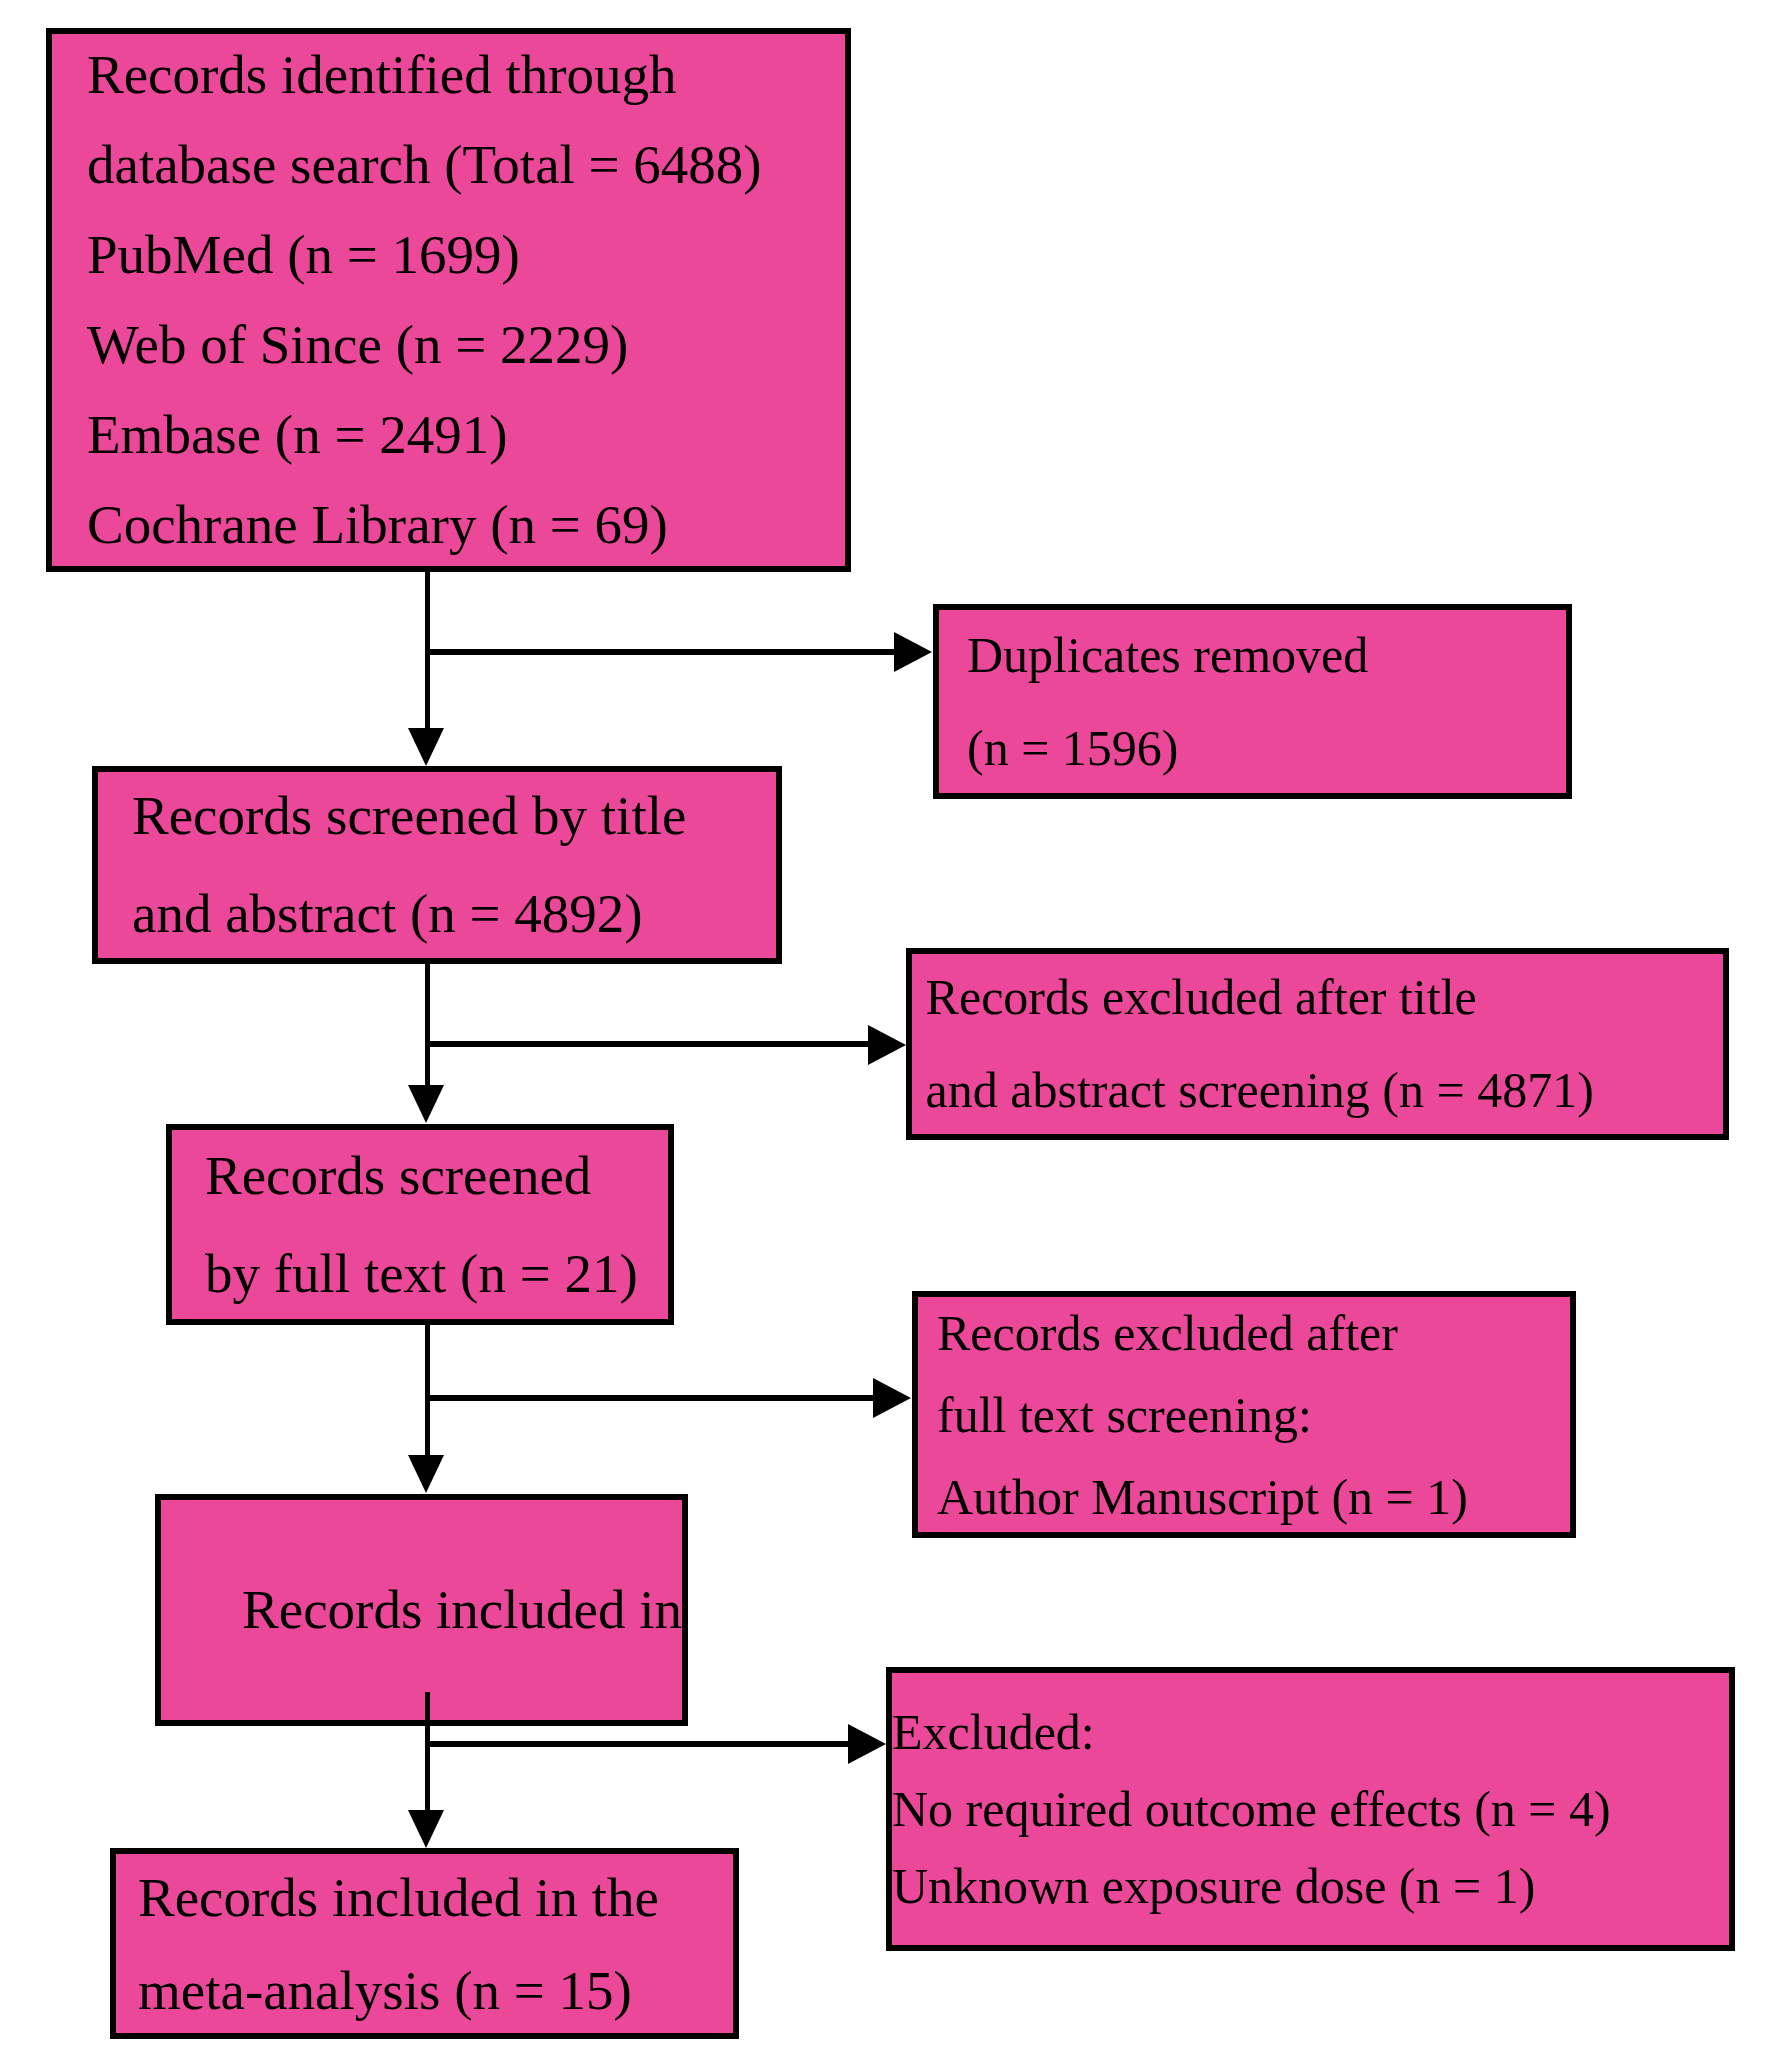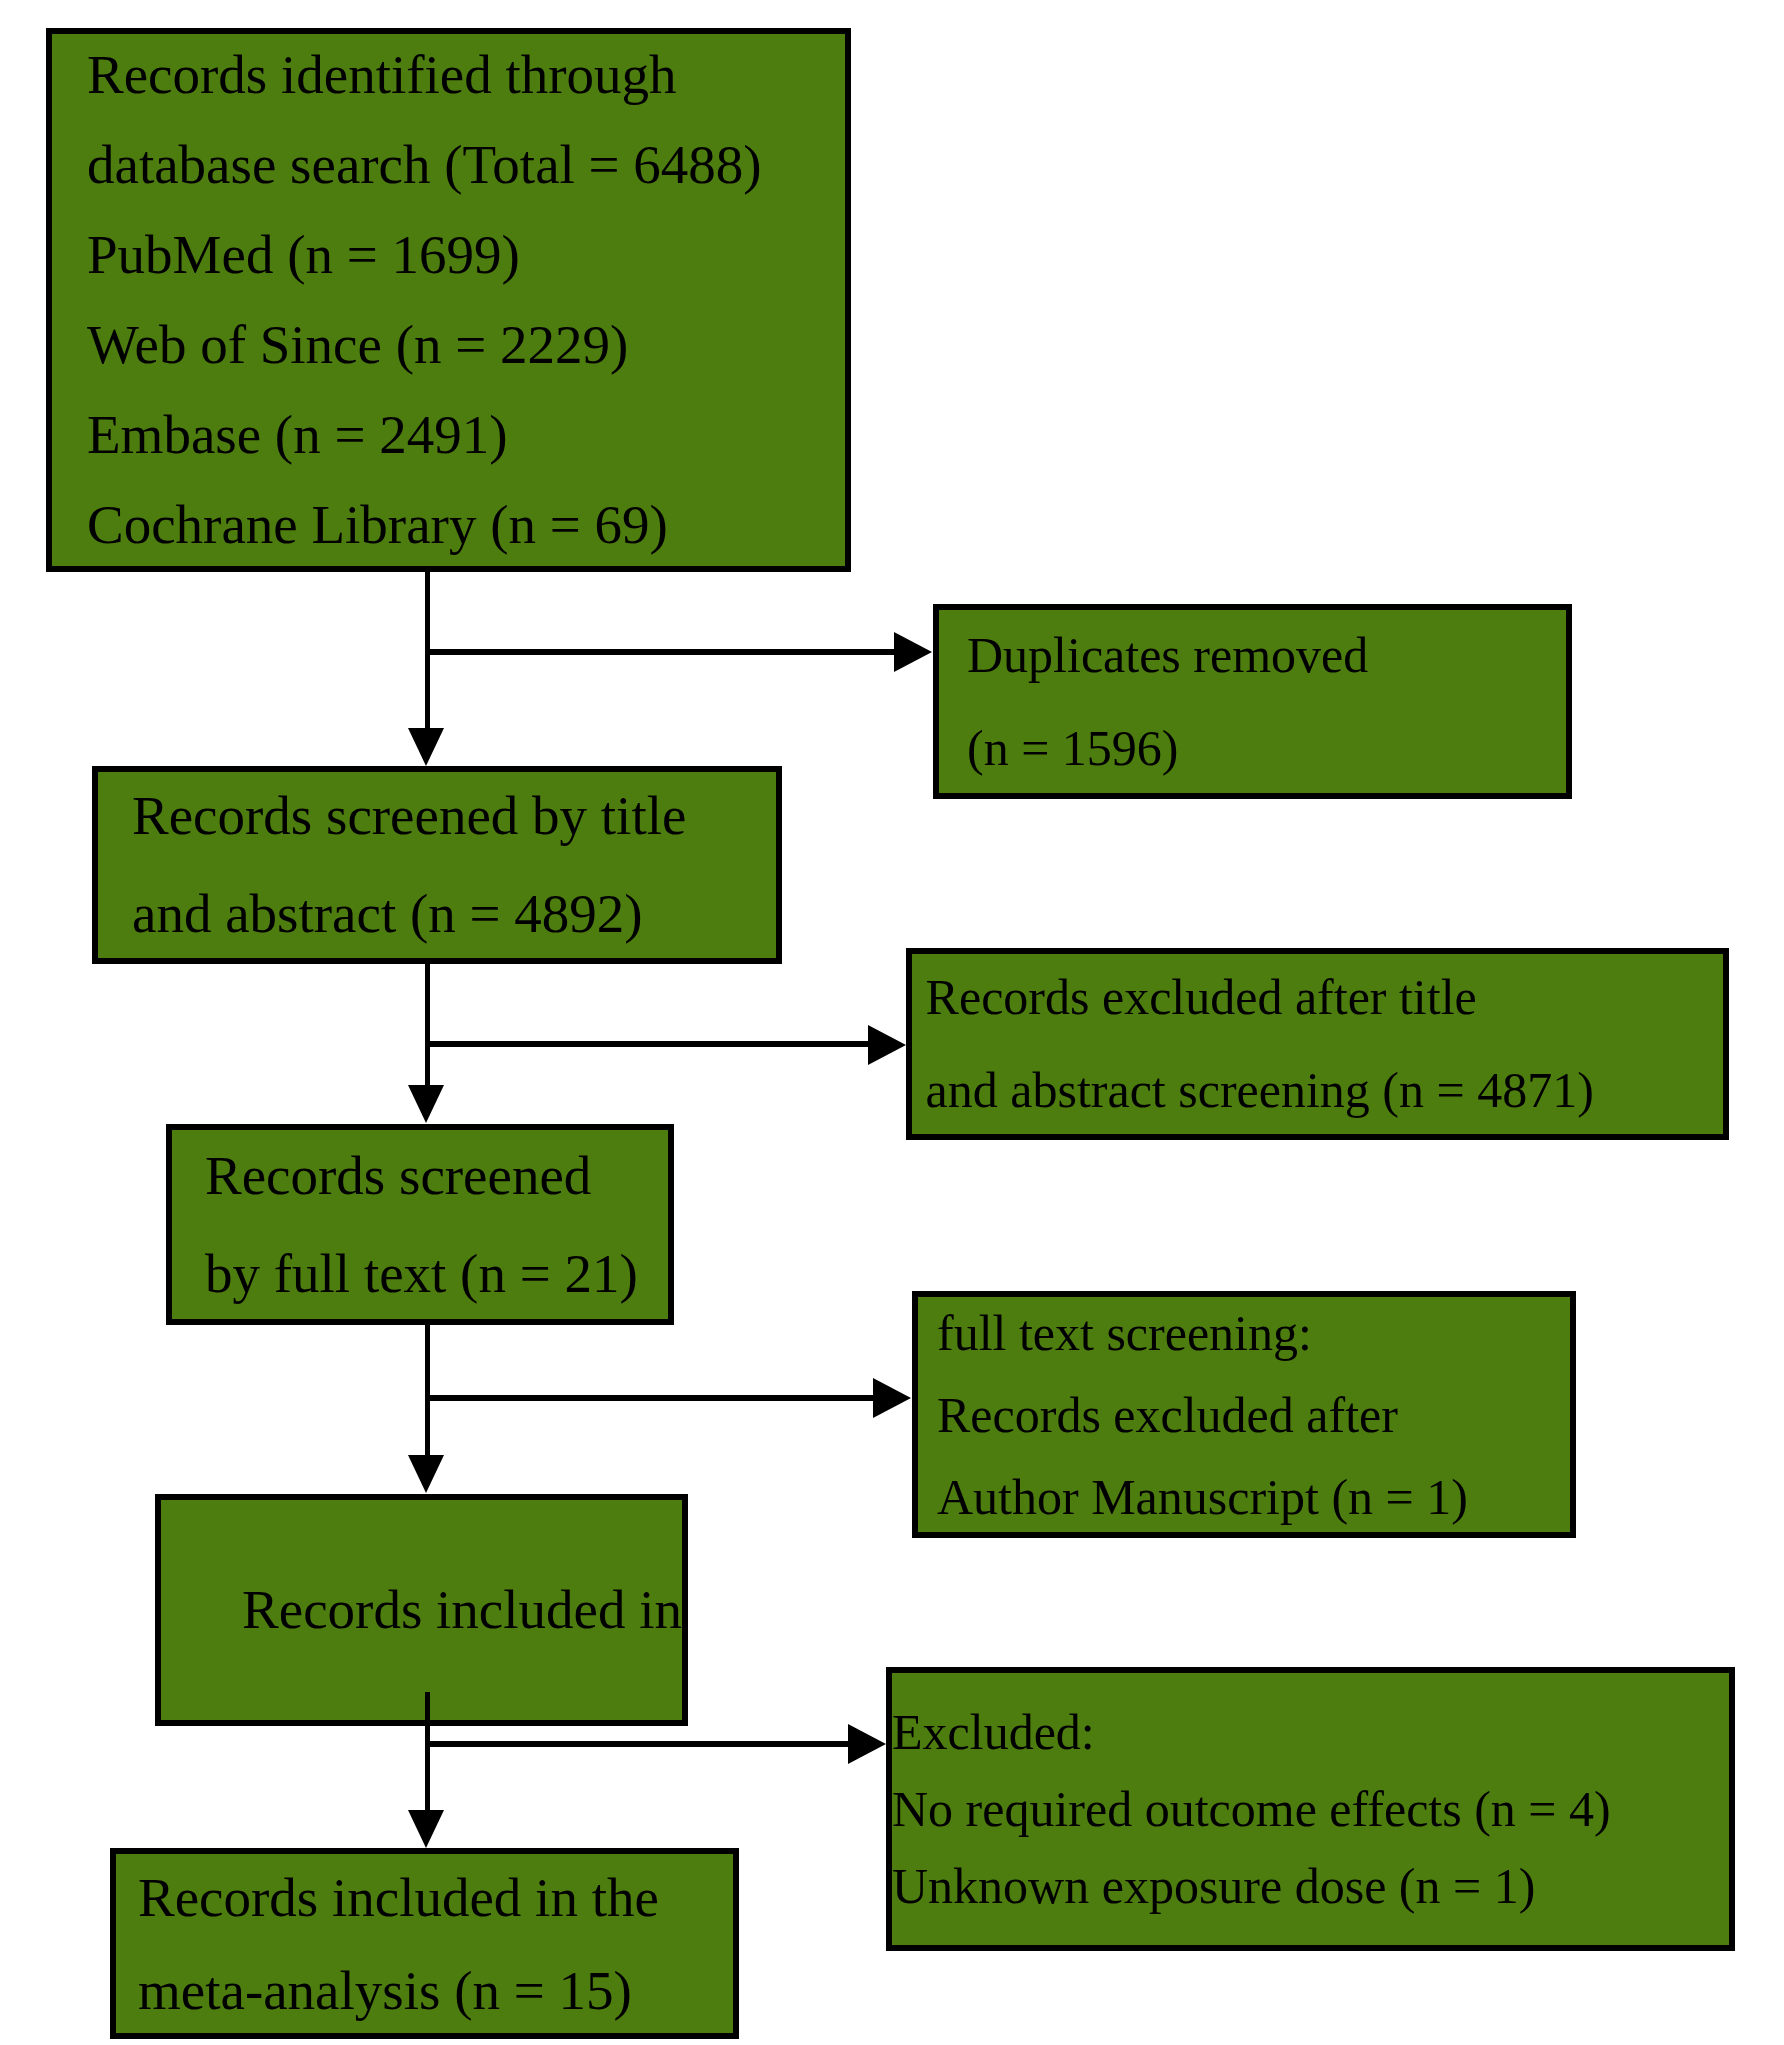--- a/index.html
+++ b/index.html
@@ -9,21 +9,21 @@
     font-family: "Liberation Serif", "DejaVu Serif", serif;
     color: #000000;
     position: relative;
     overflow: hidden;
   }
   .diagram { position: absolute; inset: 0; }
 
   .box {
     position: absolute;
     border: 6.2px solid #000000;
-    background: #4d7c0f;
+    background: #ec4899;
     display: flex;
     flex-direction: column;
     justify-content: center;
     white-space: nowrap;
   }
   .ln { display: block; }
 
   
   .box-a  { left: 46px;   top: 28px;   width: 805px; height: 544px; font-size: 55px; line-height: 90px; padding-left: 35px; }
   .box-b  { left: 92px;  top: 766px; width: 690px; height: 198px; font-size: 55px; line-height: 98px; padding-left: 34px; }
@@ -96,22 +96,22 @@
     <span class="ln">Records excluded after title</span>
     <span class="ln">and abstract screening (n = 4871)</span>
   </div>
 
   <div class="box box-c">
     <span class="ln">Records screened</span>
     <span class="ln">by full text (n = 21)</span>
   </div>
 
   <div class="box box-r3">
+    <span class="ln">Records excluded after</span>
     <span class="ln">full text screening:</span>
-    <span class="ln">Records excluded after</span>
     <span class="ln">Author Manuscript (n = 1)</span>
   </div>
 
   <div class="box box-d">
     <span class="ln">Records included in</span>
   </div>
 
   <div class="box box-r4">
     <span class="ln">Excluded:</span>
     <span class="ln">No required outcome effects (n = 4)</span>

